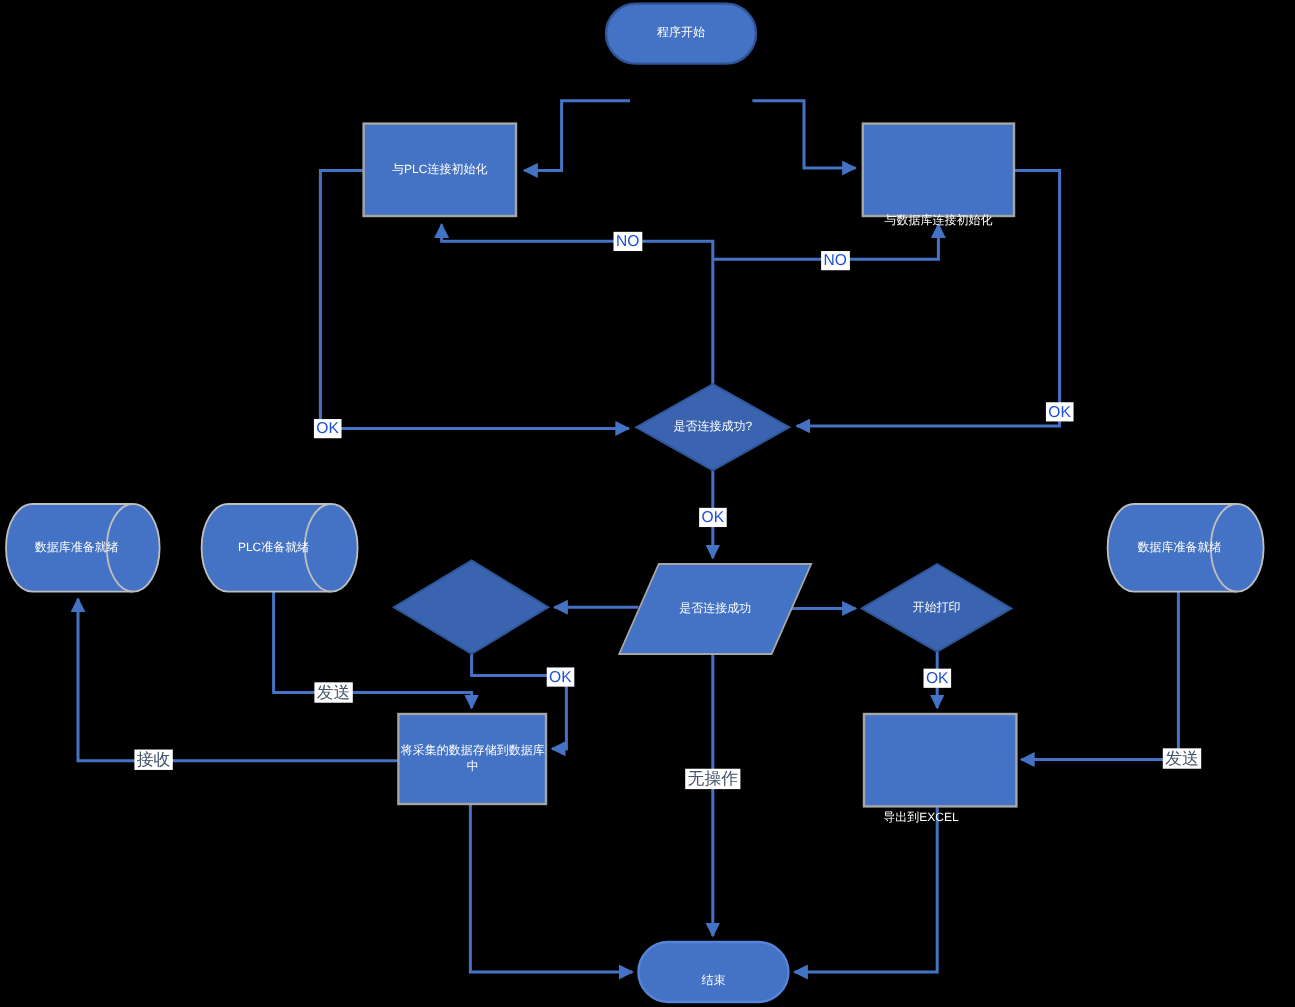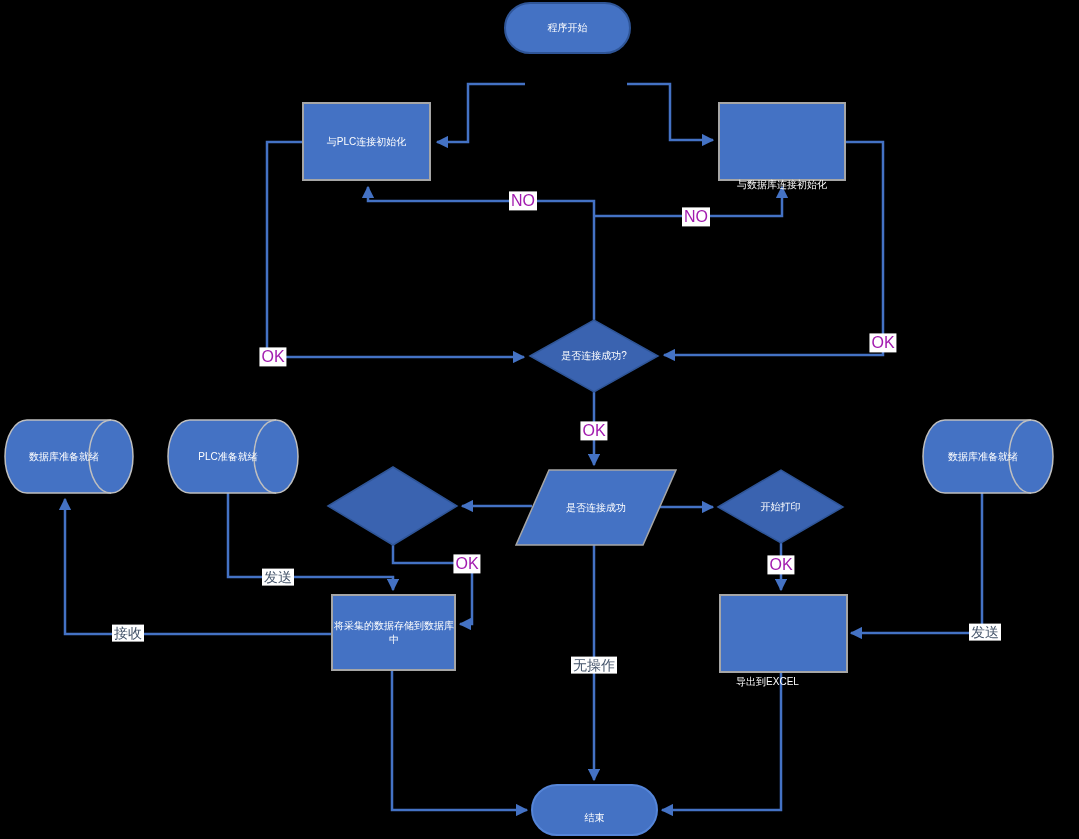--- a/index.html
+++ b/index.html
@@ -25,21 +25,21 @@
   }
   .edge-label {
     position: absolute;
     transform: translate(-50%, -50%);
     background: #fff;
     padding: 0 2px;
     line-height: 1.2;
     white-space: nowrap;
     pointer-events: none;
   }
-  .edge-label.latin { color: #a21caf; font-size: 16px; }
+  .edge-label.latin { color: #1d4ed8; font-size: 13px; }
   .edge-label.cjk   { color: #44546A; font-size: 14px; }
 </style>
 </head>
 <body>
 
 <div class="stage">
 
   <svg width="1079" height="839" viewBox="0 0 1079 839" xmlns="http://www.w3.org/2000/svg">
     <defs>
       <marker id="arrow" viewBox="0 0 10 10" refX="9" refY="5" markerWidth="5" markerHeight="5" orient="auto-start-reverse">
@@ -121,15 +121,15 @@
   <div class="edge-label latin" style="left:523px; top:201px;">NO</div>
   <div class="edge-label latin" style="left:696px; top:217px;">NO</div>
   <div class="edge-label latin" style="left:273px; top:357px;">OK</div>
   <div class="edge-label latin" style="left:883px; top:343px;">OK</div>
   <div class="edge-label latin" style="left:594px; top:431px;">OK</div>
   <div class="edge-label latin" style="left:467px; top:564px;">OK</div>
   <div class="edge-label latin" style="left:781px; top:565px;">OK</div>
   <div class="edge-label cjk" style="left:278px; top:577px;">发送</div>
   <div class="edge-label cjk" style="left:128px; top:633px;">接收</div>
   <div class="edge-label cjk" style="left:985px; top:632px;">发送</div>
-  <div class="edge-label cjk" style="left:594px; top:665px;">无操作</div>
+  <div class="edge-label cjk" style="left:594px; top:649px;">无操作</div>
 
 </div>
 
 </body></html>

